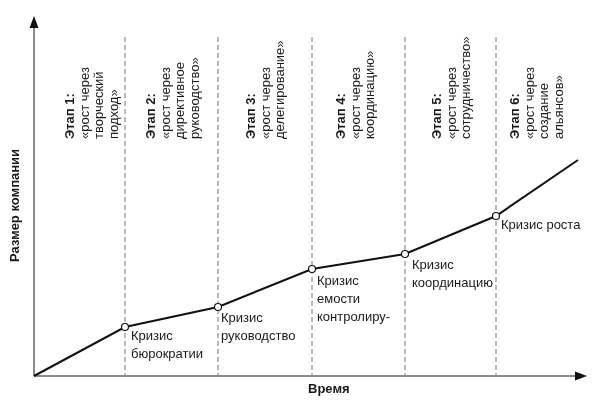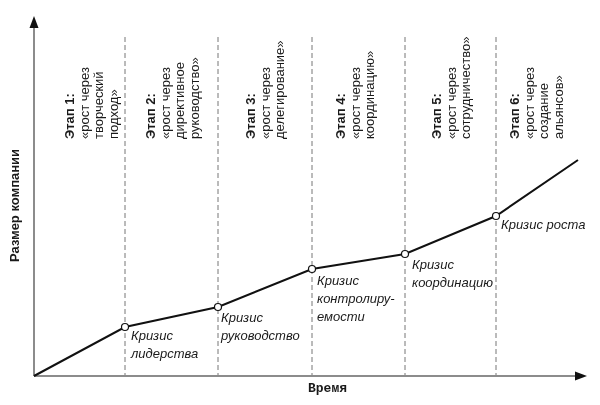--- a/index.html
+++ b/index.html
@@ -1,21 +1,21 @@
 <!DOCTYPE html>
 <html><head>
   <meta charset="utf-8">
   <style>
     html, body { margin: 0; padding: 0; background: #ffffff; }
     body { width: 600px; height: 405px; overflow: hidden; position: relative; font-family: "Liberation Sans", sans-serif; color: #1a1a1a; }
     #diagram { position: absolute; left: 0; top: 0; width: 600px; height: 405px; }
     .stage-label { position: absolute; transform-origin: left top; transform: rotate(-90deg); white-space: nowrap; font-size: 13px; line-height: 14.5px; color: #1a1a1a; }
     .stage-label .title { font-weight: bold; display: block; }
     .stage-label .line { display: block; }
-    .crisis-label { position: absolute; font-size: 13px; line-height: 18px; color: #1a1a1a; white-space: nowrap; font-style: italic; }
+    .crisis-label { position: absolute; font-size: 13px; line-height: 18px; color: #1a1a1a; white-space: nowrap; }
     .axis-label { position: absolute; font-weight: bold; font-size: 13px; color: #1a1a1a; white-space: nowrap; }
     .y-label { transform-origin: left top; transform: rotate(-90deg); }
   </style>
 </head>
 <body>
 
 <div id="diagram">
   <svg width="600" height="405" viewBox="0 0 600 405" xmlns="http://www.w3.org/2000/svg">
 
     <g stroke="#777" stroke-width="1" stroke-dasharray="5,3">
@@ -38,21 +38,21 @@
       <circle cx="218" cy="307" r="3.5"></circle>
       <circle cx="312" cy="269" r="3.5"></circle>
       <circle cx="405" cy="254" r="3.5"></circle>
       <circle cx="496" cy="216" r="3.5"></circle>
     </g>
   </svg>
 
   
   <div class="axis-label y-label" style="left:7px; top:262px;">Размер компании</div>
   
-  <div class="axis-label" style="left:308px; top:381px;font-family:Liberation Mono, monospace;">Время</div>
+  <div class="axis-label" style="left:308px; top:381px;">Время</div>
 
   
   <div class="stage-label" style="left:63px; top:139px;">
     <span class="title">Этап 1:</span>
     <span class="line">«рост через</span>
     <span class="line">творческий</span>
     <span class="line">подход»</span>
   </div>
   <div class="stage-label" style="left:144px; top:139px;">
     <span class="title">Этап 2:</span>
@@ -78,30 +78,30 @@
   <div class="stage-label" style="left:508px; top:139px;">
     <span class="title">Этап 6:</span>
     <span class="line">«рост через</span>
     <span class="line">создание</span>
     <span class="line">альянсов»</span>
   </div>
 
   
   <div class="crisis-label" style="left:131px; top:327px;">
     <div>Кризис</div>
-    <div>лидерства</div>
+    <div>бюрократии</div>
   </div>
   <div class="crisis-label" style="left:221px; top:309px;">
     <div>Кризис</div>
     <div>руководство</div>
   </div>
   <div class="crisis-label" style="left:317px; top:272px;">
     <div>Кризис</div>
+    <div>емости</div>
     <div>контролиру-</div>
-    <div>емости</div>
   </div>
   <div class="crisis-label" style="left:412px; top:256px;">
     <div>Кризис</div>
     <div>координацию</div>
   </div>
   <div class="crisis-label" style="left:501px; top:216px;">
     <div>Кризис роста</div>
   </div>
 </div>
 

